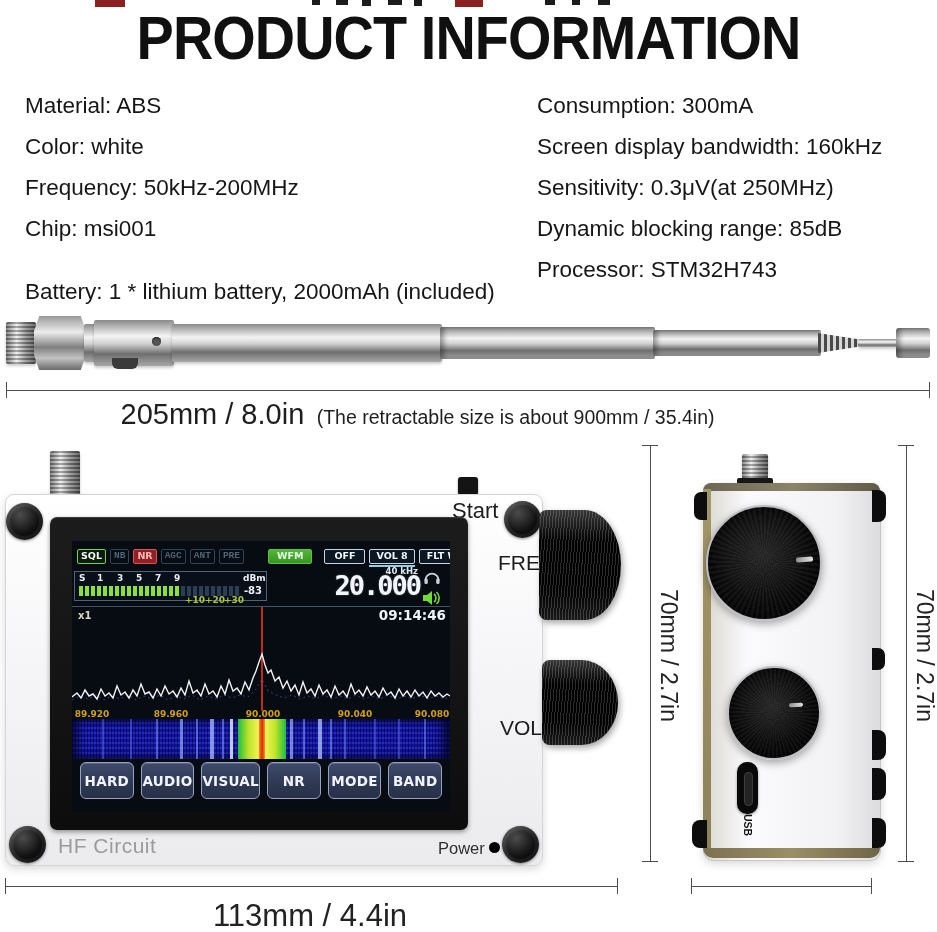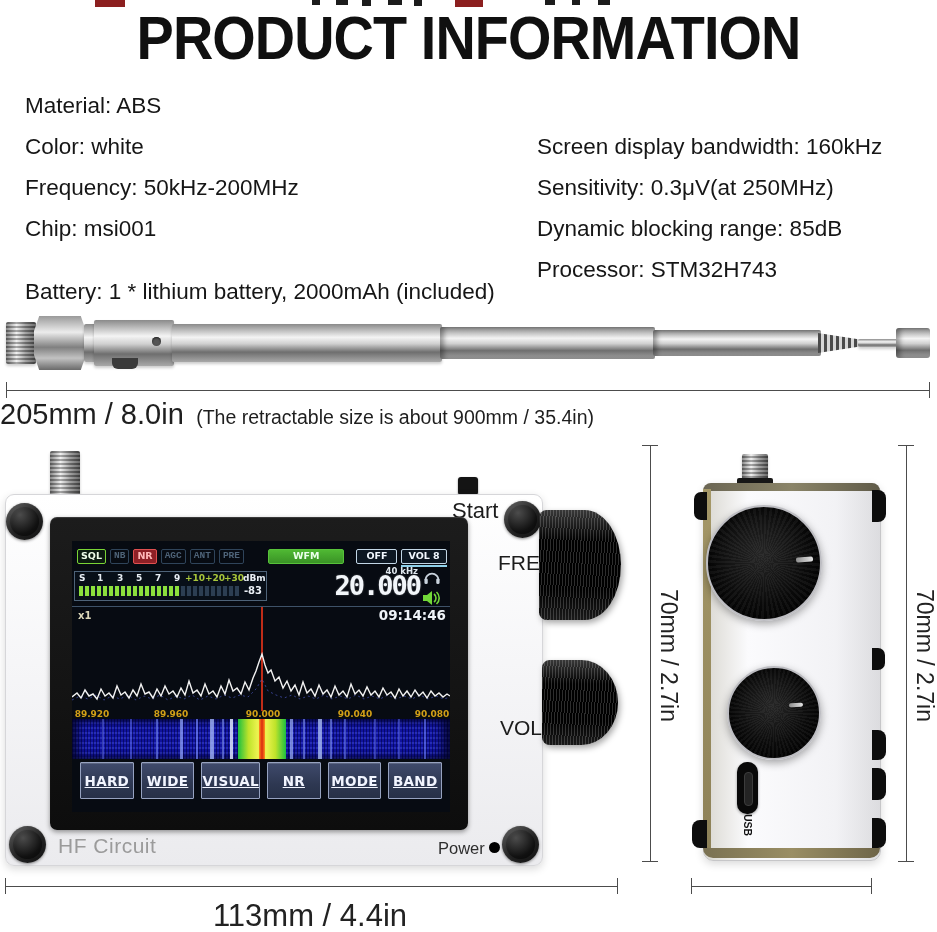--- a/index.html
+++ b/index.html
@@ -41,21 +41,21 @@
   .t-green{color:#eefbe8;border-color:#79d435;background:#0c1a10;}
   .t-dim{color:#4e6378;border-color:#2f445a;background:transparent;font-family:Liberation Mono, monospace;}
   .t-red{color:#ffb8b8;border-color:#e05050;background:#8e2026;}
   .t-gfill{color:#eaffea;border-color:#57c23a;background:linear-gradient(180deg,#4fb833,#3a9326);}
   .t-act{color:#f2f8ff;border-color:#c2d6e6;background:#0d1722;}
   .t-sel{position:relative;}
   .t-sel::after{content:"";position:absolute;left:-1px;right:-1px;bottom:-4px;height:2px;background:#8ed0ea;}
   
   .smeter{position:absolute;left:2px;top:30px;width:191px;height:28px;border:1px solid #4e6378;background:rgba(10,18,28,.6);}
   .sm-num{position:absolute;top:1px;font-size:9px;font-weight:bold;color:#e8eef4;}
-  .sm-green{color:#a8c63a;}
+  .sm-green{color:#a8c63a;margin-top:22px;}
   .sm-unit{position:absolute;top:1px;font-size:9px;font-weight:bold;color:#e8eef4;}
   .sbar-lit{position:absolute;left:4px;top:14px;width:102px;height:10px;
             background:repeating-linear-gradient(90deg,#8ce03c 0 4px,#0a1420 4px 6px);}
   .sbar-dim{position:absolute;left:106px;top:14px;width:58px;height:10px;
             background:repeating-linear-gradient(90deg,#2c3e52 0 4px,#0a1420 4px 6px);}
   .sval{position:absolute;right:4px;top:13px;font-size:10px;font-weight:bold;color:#e8eef4;}
   
   .freq{position:absolute;left:258px;top:26px;width:90px;height:34px;text-align:right;}
   .freq .step{position:absolute;top:-1px;right:2px;font-size:8.5px;font-weight:bold;color:#dfe7ee;}
   .freq .fval{position:absolute;right:0;bottom:0;font-family:"DejaVu Sans Mono",monospace;
@@ -67,24 +67,24 @@
   .redline{position:absolute;left:189px;top:66px;width:2px;height:104px;background:#bf2c18;}
   .fsc{position:absolute;top:168px;width:40px;font-size:9px;font-weight:bold;color:#d2a017;text-align:center;}
   
   .wf{position:absolute;left:0;top:178px;width:378px;height:40px;background:#10139e;
       background-image:repeating-linear-gradient(90deg,rgba(0,0,60,.55) 0 1px,transparent 1px 3px),
                        repeating-linear-gradient(0deg,rgba(80,92,235,.35) 0 2px,transparent 2px 5px);
       box-shadow:inset 6px 0 8px rgba(0,0,20,.7),inset -8px 0 10px rgba(0,0,20,.7);}
   .wfs{position:absolute;top:0;height:40px;}
   
   .menu{position:absolute;left:8px;top:221px;width:362px;height:37px;display:flex;gap:7px;}
-  .mbtn{flex:1;display:flex;align-items:center;justify-content:center;border-radius:1px;
+  .mbtn{flex:1;display:flex;align-items:center;justify-content:center;border-radius:6px;
         background:linear-gradient(180deg,#3f4a6c,#2e3852 60%,#273047);border:1px solid #96a2c0;
         border-bottom-color:#66719０;box-shadow:inset 0 1px 0 rgba(255,255,255,.15);
-        color:#f2f5ff;font-weight:bold;font-size:13.5px;letter-spacing:.3px;text-decoration:underline;}
+        color:#f2f5ff;font-weight:bold;font-size:13.5px;letter-spacing:.3px;}
   
   .knobf{position:absolute;border-radius:8px 38px 38px 8px/8px 52% 52% 8px;
          background-image:linear-gradient(180deg,rgba(255,255,255,.22),rgba(255,255,255,0) 28%,rgba(255,255,255,0) 72%,rgba(255,255,255,.10)),
                           repeating-linear-gradient(95deg,#000 0 2px,#2d2d2d 2px 3px);
          background-color:#0a0a0a;box-shadow:2px 3px 6px rgba(0,0,0,.35);}
   .caselbl{position:absolute;color:#1c1c1c;white-space:nowrap;}
   
   .sknob{position:absolute;border-radius:50%;border:2px solid #bdbdc2;
          background:radial-gradient(circle at 47% 42%,#262626,#0b0b0b 55%,#000 100%);
          box-shadow:0 3px 8px rgba(0,0,0,.35),inset 0 0 14px rgba(0,0,0,.8);}
@@ -109,20 +109,21 @@
   <div class="cut" style="left:572px;width:8px;height:5px;background:#1c1c1c;"></div>
   <div class="cut" style="left:598px;width:12px;height:5px;background:#1c1c1c;"></div>
 
   <div class="title">PRODUCT INFORMATION</div>
 
   <div class="spec" style="left:25px;top:93px;">Material: ABS</div>
   <div class="spec" style="left:25px;top:134px;">Color: white</div>
   <div class="spec" style="left:25px;top:175px;">Frequency: 50kHz-200MHz</div>
   <div class="spec" style="left:25px;top:216px;">Chip: msi001</div>
   <div class="spec" style="left:25px;top:257px;margin-top:22px;">Battery: 1 * lithium battery, 2000mAh (included)</div>
+  <div class="spec" style="left:537px;top:93px;">Consumption: 300mA</div>
   <div class="spec" style="left:537px;top:134px;">Screen display bandwidth: 160kHz</div>
   <div class="spec" style="left:537px;top:175px;">Sensitivity: 0.3μV(at 250MHz)</div>
   <div class="spec" style="left:537px;top:216px;">Dynamic blocking range: 85dB</div>
   <div class="spec" style="left:537px;top:257px;">Processor: STM32H743</div>
 
   <div>
     <div class="chrome threads" style="left:6px;top:322px;width:30px;height:42px;"></div>
     <div class="chrome" style="left:34px;top:316px;width:52px;height:54px;border-radius:0;
          clip-path:polygon(0 28%,10% 0,90% 0,100% 28%,100% 72%,90% 100%,10% 100%,0 72%);
          background:linear-gradient(180deg,#9a9a9a,#ececec 30%,#808080 58%,#c2c2c2 78%,#6a6a6a);"></div>
@@ -137,21 +138,21 @@
          clip-path:polygon(0 0,100% 32%,100% 68%,0 100%);
          background:repeating-linear-gradient(90deg,#4a4a4a 0 3px,#d6d6d6 3px 6px);"></div>
     <div class="chrome" style="left:858px;top:339px;width:40px;height:8px;"></div>
     <div class="chrome" style="left:896px;top:328px;width:34px;height:30px;border-radius:3px;
          box-shadow:inset 4px 0 5px rgba(0,0,0,.35);"></div>
   </div>
 
   <div class="hline" style="left:6px;top:390px;width:924px;"></div>
   <div class="vtick" style="left:6px;top:382px;"></div>
   <div class="vtick" style="left:929px;top:382px;"></div>
-  <div class="abs" style="left:0;top:398px;width:835px;white-space:nowrap;">
+  <div class="abs" style="left:0;top:398px;width:835px;text-align:center;white-space:nowrap;">
     <span style="font-size:29px;color:#1e1e1e;">205mm / 8.0in</span>
     <span style="font-size:19.5px;color:#1e1e1e;margin-left:8px;">(The retractable size is about 900mm / 35.4in)</span>
   </div>
 
   <div>
     <div class="chrome threads" style="left:50px;top:451px;width:30px;height:46px;"></div>
     <div class="abs" style="left:458px;top:477px;width:20px;height:18px;background:#141414;border-radius:3px;box-shadow:0 1px 2px rgba(0,0,0,.5);"></div>
 
     <div class="case"></div>
 
@@ -166,21 +167,21 @@
     <div class="bezel"></div>
     <div class="lcd">
 
       <div class="tb">
         <div class="tbtn t-green">SQL</div>
         <div class="tbtn t-dim">NB</div>
         <div class="tbtn t-red">NR</div>
         <div class="tbtn t-dim">AGC</div>
         <div class="tbtn t-dim">ANT</div>
         <div class="tbtn t-dim">PRE</div>
-        <div class="tbtn t-gfill" style="margin-left:20px;padding:1px 24px;">WFM</div>
+        <div class="tbtn t-gfill" style="margin-left:20px;padding:1px 8px;">WFM</div>
         <div class="tbtn t-act" style="margin-left:8px;padding:1px 9px;">OFF</div>
         <div class="tbtn t-act t-sel" style="padding:1px 6px;">VOL 8</div>
         <div class="tbtn t-act" style="padding:1px 7px;">FLT WIDE</div>
 
       </div>
 
       <div class="smeter">
         <span class="sm-num" style="left:4px;">S</span>
         <span class="sm-num" style="left:22px;">1</span>
         <span class="sm-num" style="left:42px;">3</span>
@@ -247,21 +248,21 @@
         <div class="wfs" style="left:246px;width:4px;background:rgba(180,200,255,.75);"></div>
         <div class="wfs" style="left:258px;width:2px;background:rgba(130,150,255,.6);"></div>
         <div class="wfs" style="left:272px;width:2px;background:rgba(110,130,250,.55);"></div>
         <div class="wfs" style="left:302px;width:2px;background:rgba(95,110,240,.5);"></div>
         <div class="wfs" style="left:326px;width:2px;background:rgba(95,110,240,.5);"></div>
         <div class="wfs" style="left:352px;width:2px;background:rgba(110,130,250,.55);"></div>
       </div>
 
       <div class="menu">
         <div class="mbtn">HARD</div>
-        <div class="mbtn">WIDE</div>
+        <div class="mbtn">AUDIO</div>
         <div class="mbtn">VISUAL</div>
         <div class="mbtn">NR</div>
         <div class="mbtn">MODE</div>
         <div class="mbtn">BAND</div>
       </div>
     </div>
 
     <div class="caselbl" style="left:498px;top:551px;font-size:21px;">FRE</div>
     <div class="caselbl" style="left:500px;top:716px;font-size:21px;">VOL</div>
     <div class="knobf" style="left:539px;top:510px;width:82px;height:110px;"></div>

